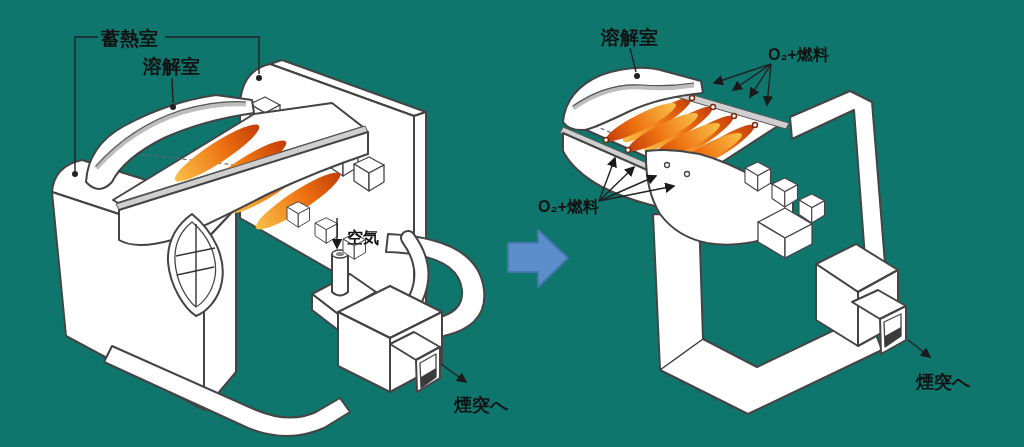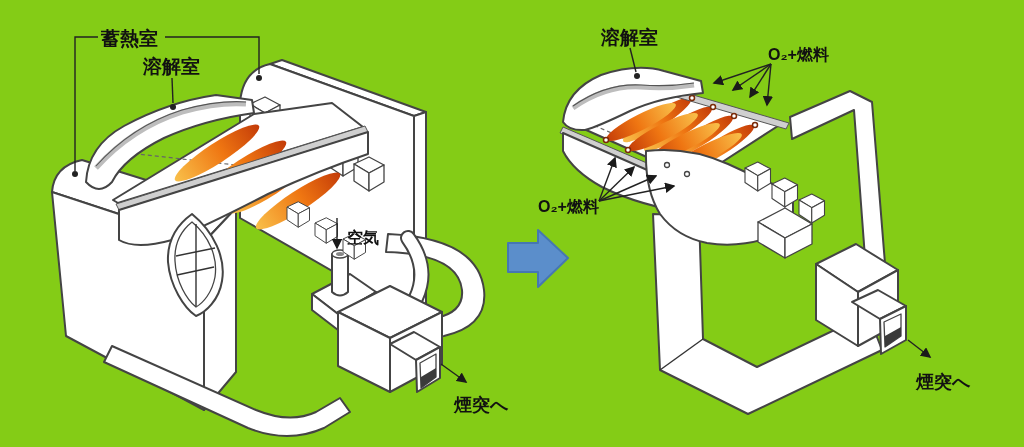--- a/index.html
+++ b/index.html
@@ -1,16 +1,16 @@
 <!DOCTYPE html>
 <html><head>
 <meta charset="utf-8">
 <style>
   html,body{margin:0;padding:0;background:#fff;}
-  .stage{position:relative;width:1024px;height:447px;background:#84cc16;overflow:hidden;}
+  .stage{position:relative;width:1024px;height:447px;background:#0f766e;overflow:hidden;}
   svg{display:block;}
   text{font-family:"Liberation Sans","DejaVu Sans",sans-serif;fill:#111;font-weight:bold;}
   .lbl-lg{font-size:19px;}
   .lbl-md{font-size:16px;}
   .lbl-ch{font-size:18px;}
   .outline{fill:#fff;stroke:#444;stroke-width:2;stroke-linejoin:round;}
   .thin{fill:#fff;stroke:#444;stroke-width:1.3;stroke-linejoin:round;}
   .band{fill:#cfcfcf;stroke:#555;stroke-width:1;}
   .wire{fill:none;stroke:#333;stroke-width:1.4;}
   .leader{fill:none;stroke:#222;stroke-width:1.4;}

